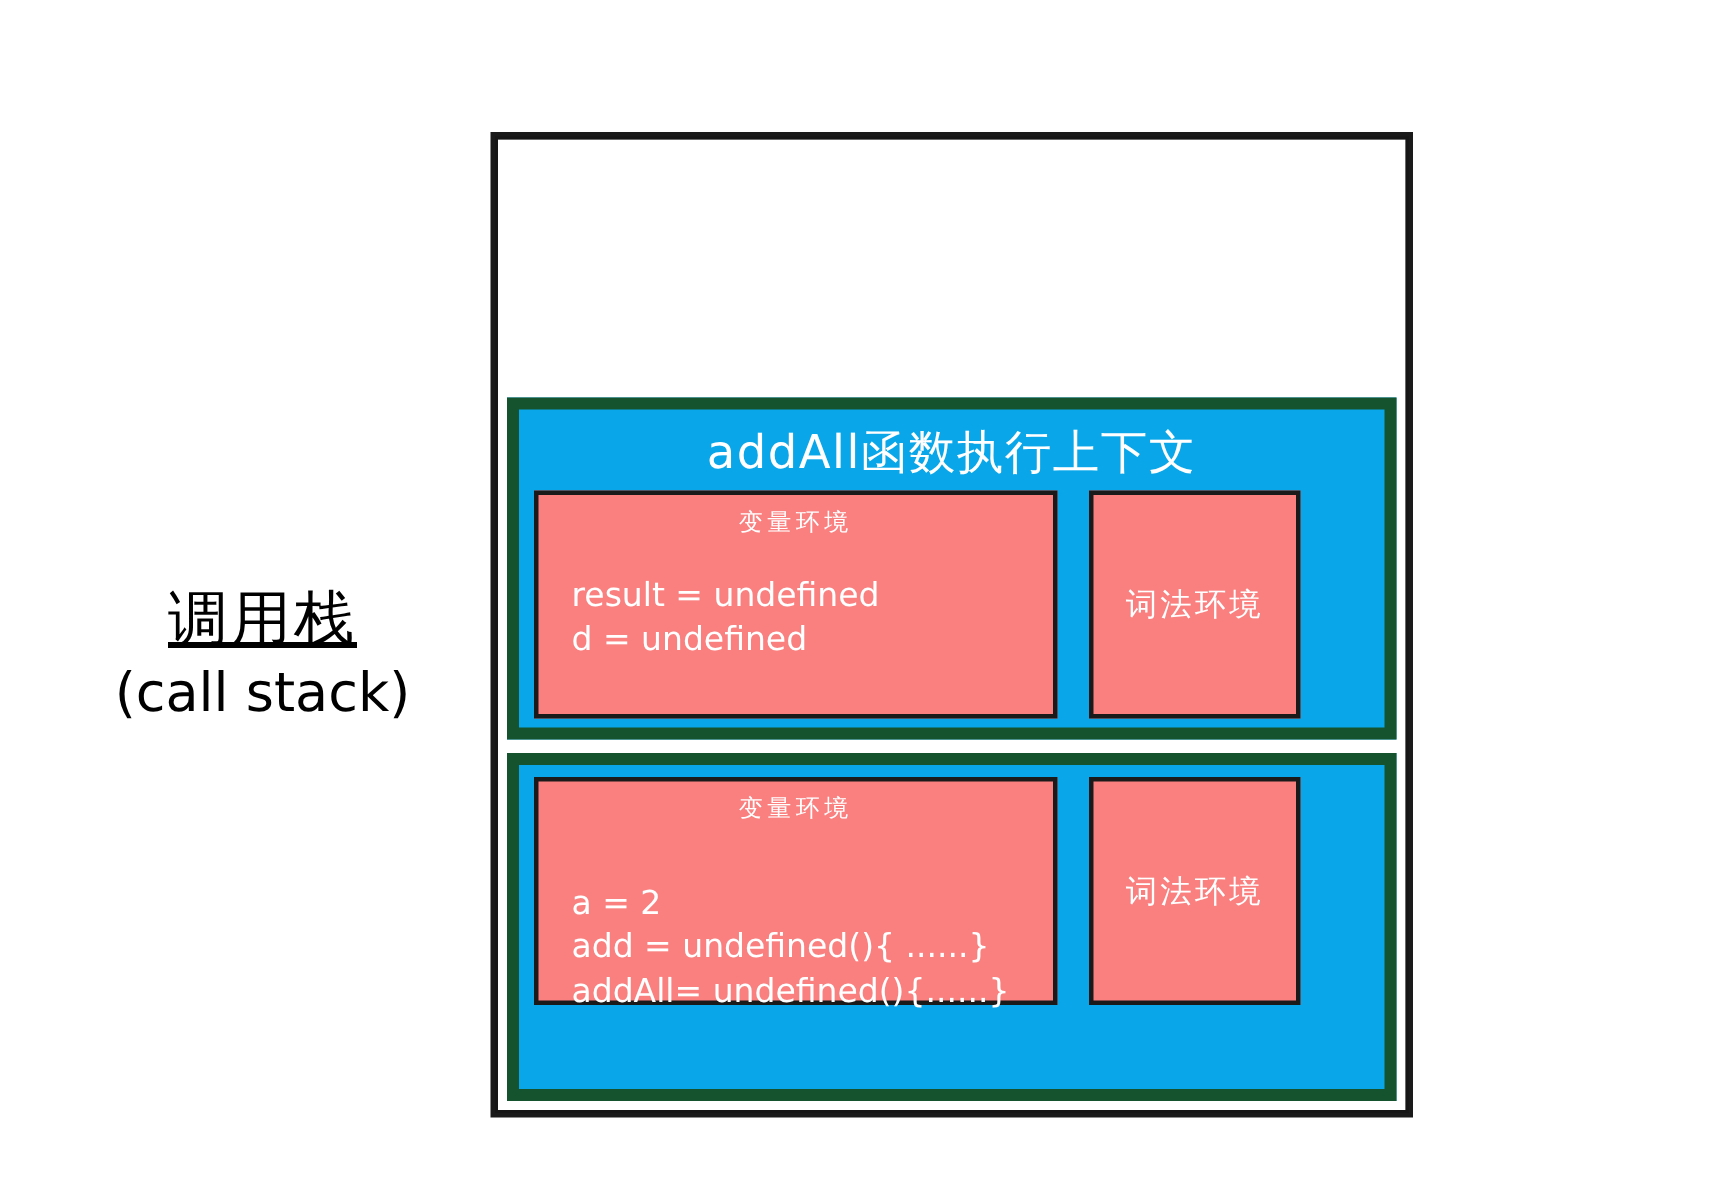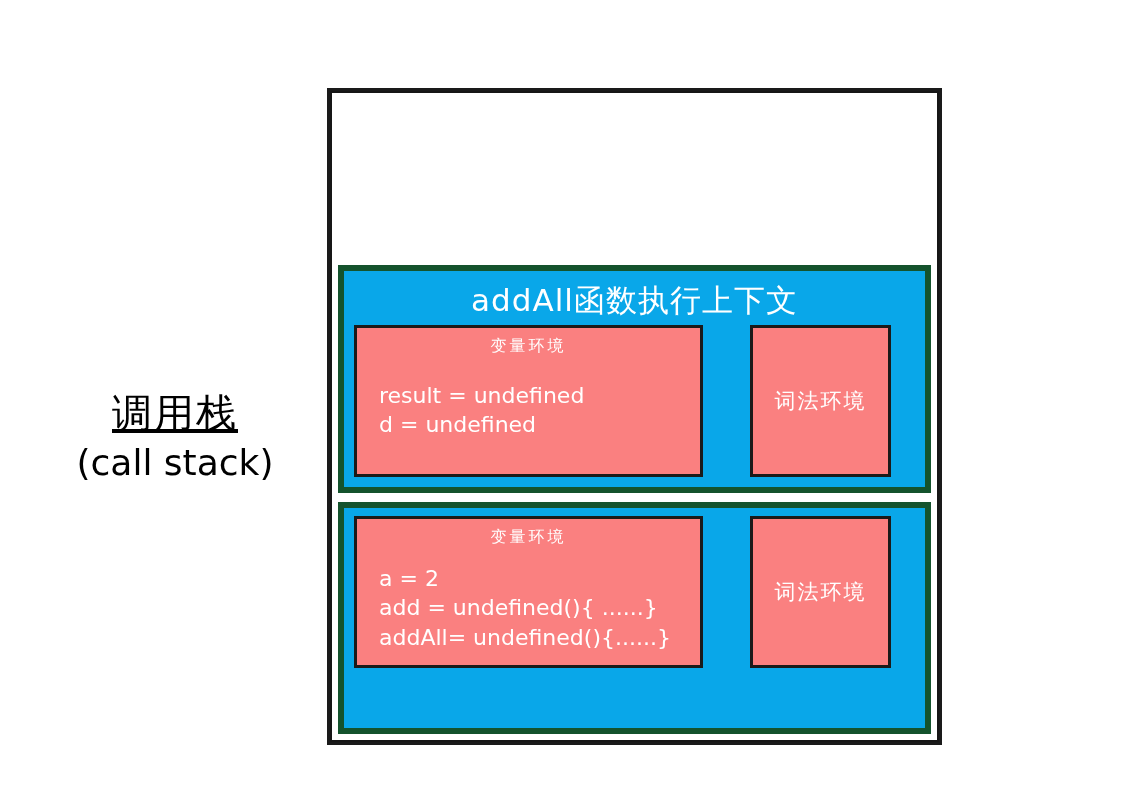--- a/index.html
+++ b/index.html
@@ -67,42 +67,42 @@
     justify-content: flex-end;
     padding: 6px;
     box-sizing: border-box;
     gap: 9px;
   }
 
   
   .ctx-panel {
     position: relative;
     background: #09A7E9;
-    border: 6px solid #14532d;
+    border: 8px solid #14532d;
     box-sizing: border-box;
     padding: 8px 10px 12px 10px;
   }
   .ctx-panel.top   { height: 228px; }
   .ctx-panel.global { height: 232px; }
 
   .ctx-title {
     color: #ffffff;
     font-size: 31px;
     text-align: center;
     letter-spacing: 1px;
     margin: 4px 0 8px 0;
     line-height: 1.1;
     white-space: nowrap;
     user-select: none;
   }
 
   .ctx-body {
     display: flex;
     flex-direction: row;
-    gap: 47px;
+    gap: 21px;
     height: 152px;
   }
 
   
   .env-box {
     background: #FA8080;
     border: 3px solid #1a1a1a;
     box-sizing: border-box;
     position: relative;
     color: #ffffff;
@@ -144,21 +144,21 @@
     white-space: nowrap;
     user-select: none;
   }
   .env-line.small-cn {
     font-size: 16px;
     letter-spacing: 2px;
     line-height: 1.2;
     margin-bottom: 2px;
   }
   .env-lines.global-lines {
-    margin-top: 16px;
+    margin-top: 38px;
   }
 </style>
 </head>
 <body>
 
 <div class="call-stack-label">
   <span class="cn">调用栈</span>
   <span class="en">(call stack)</span>
 </div>
 

